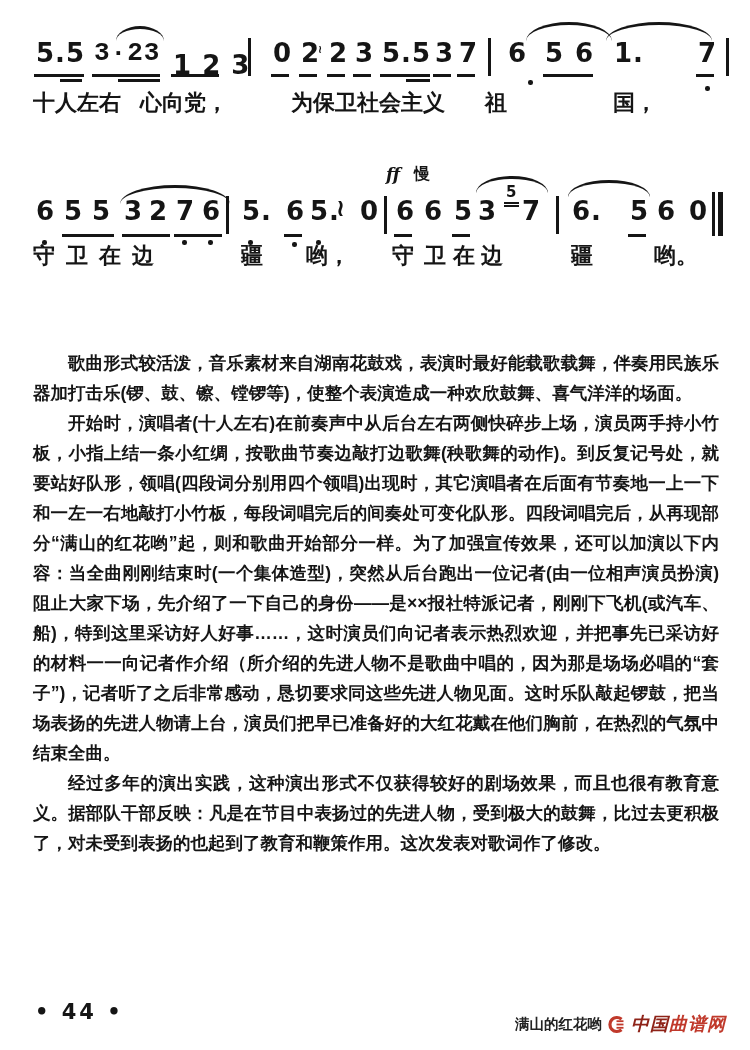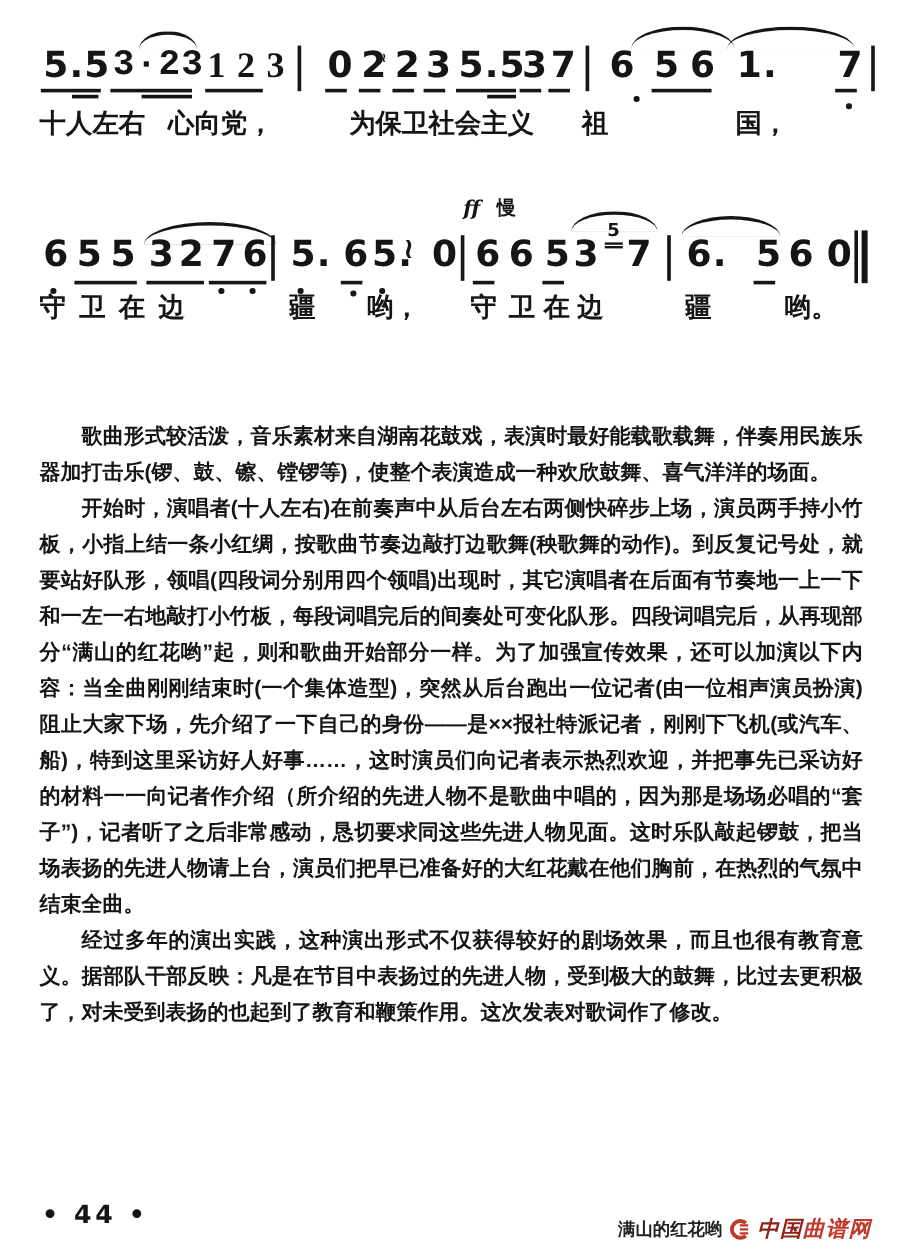--- a/index.html
+++ b/index.html
@@ -9,21 +9,21 @@
     --paper:#ffffff;
   }
   html,body{margin:0;padding:0;background:#888;}
   .page{
     position:relative;width:750px;height:1050px;margin:0 auto;
     background:var(--paper);overflow:hidden;color:var(--ink);
     font-family:"Liberation Sans","DejaVu Sans",sans-serif;
   }
   .music-line{position:absolute;left:0;width:750px;}
   .note{
-    position:absolute;font-weight:bold;font-size:30px;line-height:1;
+    position:absolute;font-weight:bold;font-size:26px;line-height:1;
     font-family:"DejaVu Sans",sans-serif;white-space:pre;letter-spacing:1px;
   }
   .ul{position:absolute;height:2.5px;background:var(--ink);}
   .ndot{position:absolute;width:4.5px;height:4.5px;border-radius:50%;background:var(--ink);}
   .arc{
     position:absolute;border-top:3px solid var(--ink);
     border-radius:50% 50% 0 0 / 100% 100% 0 0;
   }
   .bar{position:absolute;width:2.5px;background:var(--ink);}
   .lyric{position:absolute;font-weight:bold;font-size:22px;line-height:1;white-space:pre;}
@@ -52,21 +52,21 @@
   .site-name .qp{color:var(--brand-red);text-align:right;}
 </style>
 </head>
 <body>
 
 <div class="page">
 
   <div class="music-line" style="top: 30px; height: 128px;">
       <span class="note" style="left: 36px; top: 10px;">5.5</span>
       <span class="note" style="left: 94px; top: 10px; font-family: Liberation Mono, monospace;">3·23</span>
-      <span class="note" style="left: 173px; top: 10px; font-family: Liberation Serif, serif;">1 2 3</span>
+      <span class="note" style="left: 173px; top: 22px;">1 2 3</span>
       <span class="note" style="left: 273px; top: 10px;">0</span>
       <span class="note" style="left: 301px; top: 10px;">2</span>
       <span class="note" style="left: 329px; top: 10px;">2</span>
       <span class="note" style="left: 355px; top: 10px;">3</span>
       <span class="note" style="left: 382px; top: 10px;">5.5</span>
       <span class="note" style="left: 435px; top: 10px;">3</span>
       <span class="note" style="left: 459px; top: 10px;">7</span>
       <span class="note" style="left: 508px; top: 10px;">6</span>
       <span class="note" style="left: 545px; top: 10px;">5</span>
       <span class="note" style="left: 575px; top: 10px;">6</span>

